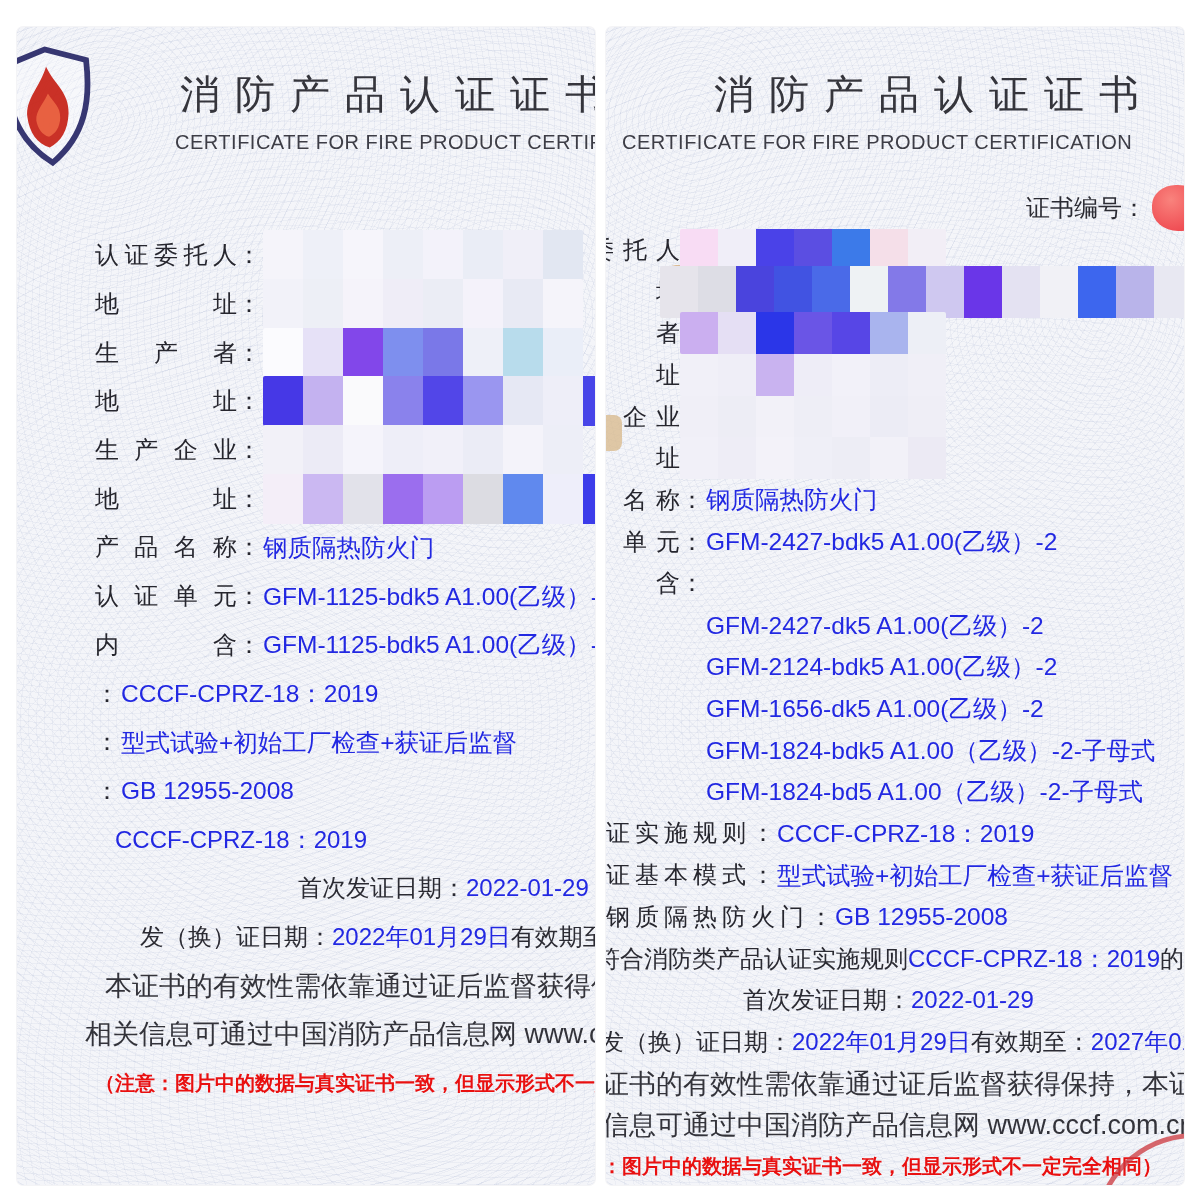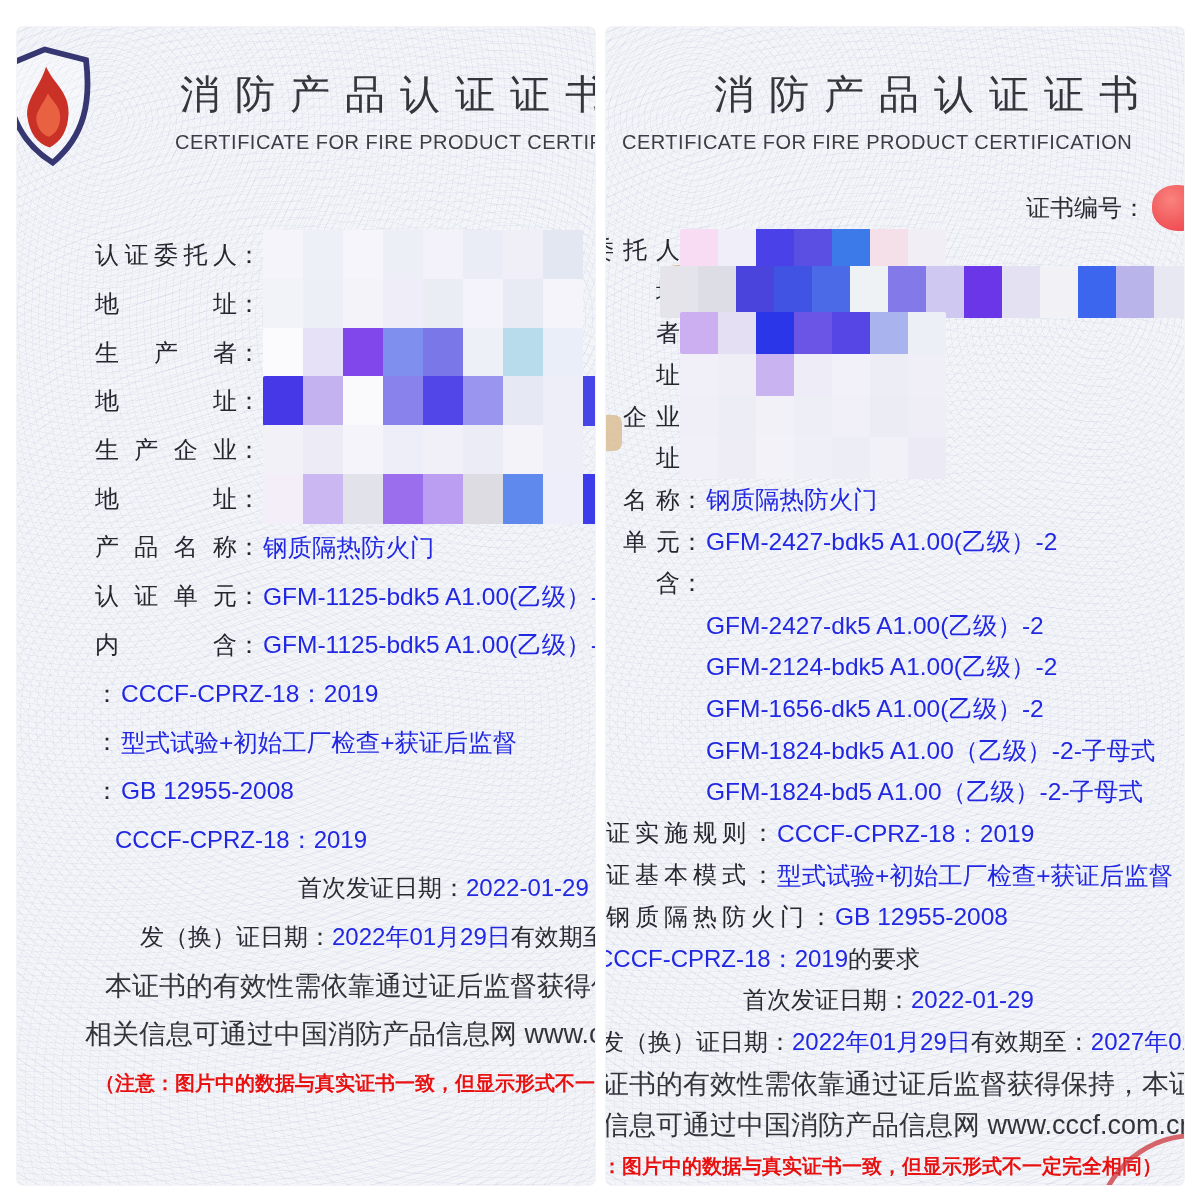--- a/index.html
+++ b/index.html
@@ -440,20 +440,21 @@
         <span class="lbl lbl-long-r">证基本模式</span>
         <span class="colon">：</span>
         <span class="val">型式试验+初始工厂检查+获证后监督</span>
       </div>
       <div class="rrow">
         <span class="lbl lbl-long-r">钢质隔热防火门</span>
         <span class="colon">：</span>
         <span class="val">GB 12955-2008</span>
       </div>
       <div class="rrow k-statement">
+        <span class="fp-dark">符合消防类产品认证实施规则 </span>
         <span class="fp-blue">CCCF-CPRZ-18：2019</span>
         <span class="fp-dark"> 的要求</span>
       </div>
       <div class="rrow k-first">
         <span class="fp-dark">首次发证日期：</span>
         <span class="fp-blue">2022-01-29</span>
       </div>
       <div class="rrow k-issue">
         <span class="fp-dark">发（换）证日期：</span>
         <span class="fp-blue">2022年01月29日</span>

